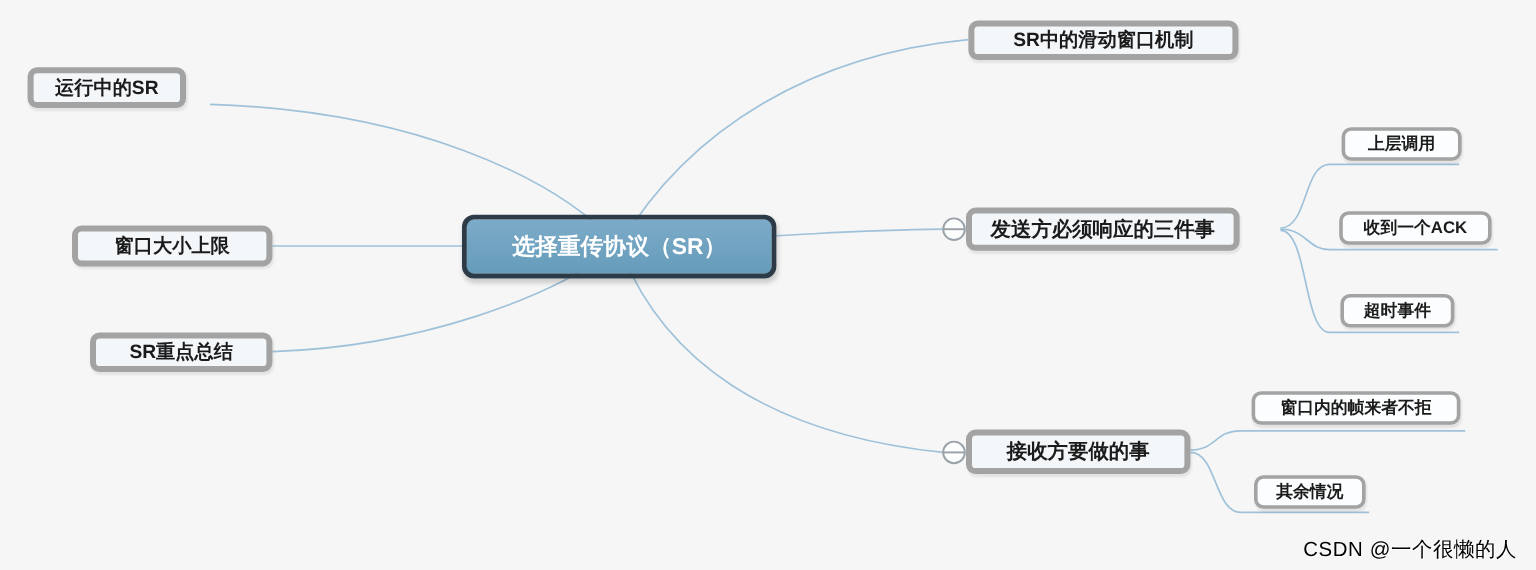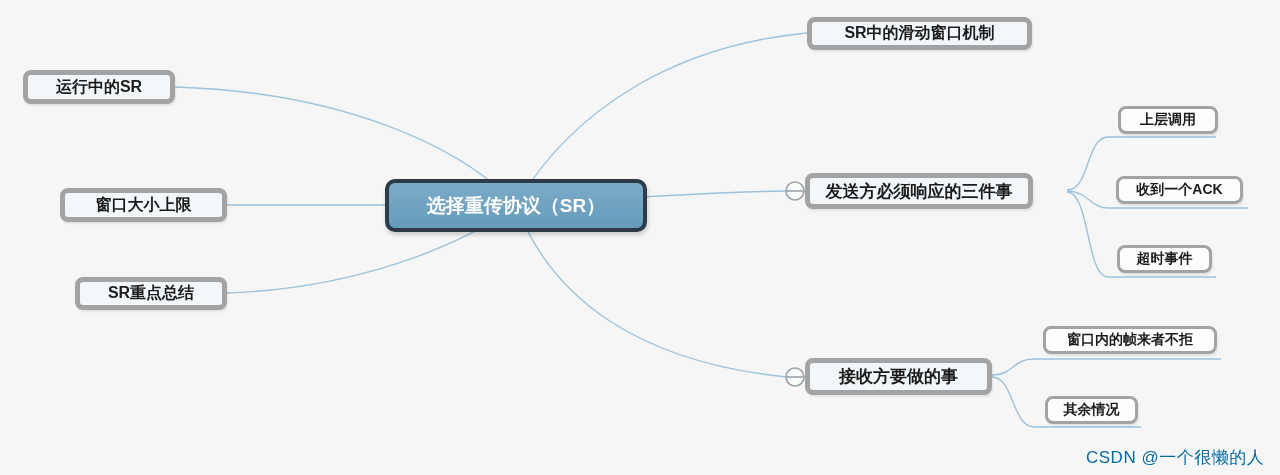--- a/index.html
+++ b/index.html
@@ -16,21 +16,21 @@
   }
   .node.root{
     background:linear-gradient(#7cabc8,#659cba);
     border:4px solid #2c3b47;border-radius:10px;color:#ffffff;font-size:19px;
     box-shadow:1px 3px 4px rgba(0,0,0,0.18);
   }
   .node.lvl1{font-size:16px;}
   .node.big{font-size:17px;}
   .node.child{font-size:14px;border-width:3px;background:#fbfdfe;}
   .watermark{
-    position:absolute;left:1086px;top:446px;font-size:17px;color:#0369a1;
+    position:absolute;left:1086px;top:446px;font-size:17px;color:#000000;
     text-shadow:1px 1px 0 #ffffff;letter-spacing:0.5px;
   }
 </style>
 </head>
 <body>
 
 <div class="canvas">
 
   <svg class="connectors" width="1280" height="475" viewBox="0 0 1280 475">
     <g fill="none" stroke="#9fc2da" stroke-width="1.4">
@@ -58,21 +58,21 @@
     <g style="pointer-events:auto;cursor:pointer;">
       <circle cx="795" cy="377" r="9" fill="#fcfdfd" stroke="#9aa2a9" stroke-width="1.6"></circle>
       <line x1="786" y1="377" x2="804" y2="377" stroke="#9aa2a9" stroke-width="1.6"></line>
     </g>
   </svg>
 
   <div class="node root" style="left:385px;top:179px;width:262px;height:53px;">
     <span>选择重传协议（SR）</span>
   </div>
 
-  <div class="node lvl1" style="left:23px;top:70px;width:152px;height:34px;">
+  <div class="node lvl1" style="left:23px;top:56px;width:132px;height:34px;">
     <span>运行中的SR</span>
   </div>
   <div class="node lvl1" style="left:60px;top:188px;width:167px;height:34px;">
     <span>窗口大小上限</span>
   </div>
   <div class="node lvl1" style="left:75px;top:277px;width:152px;height:33px;align-items:center;">
     <span>SR重点总结</span>
   </div>
 
   <div class="node lvl1" style="left:807px;top:17px;width:225px;height:33px;">

